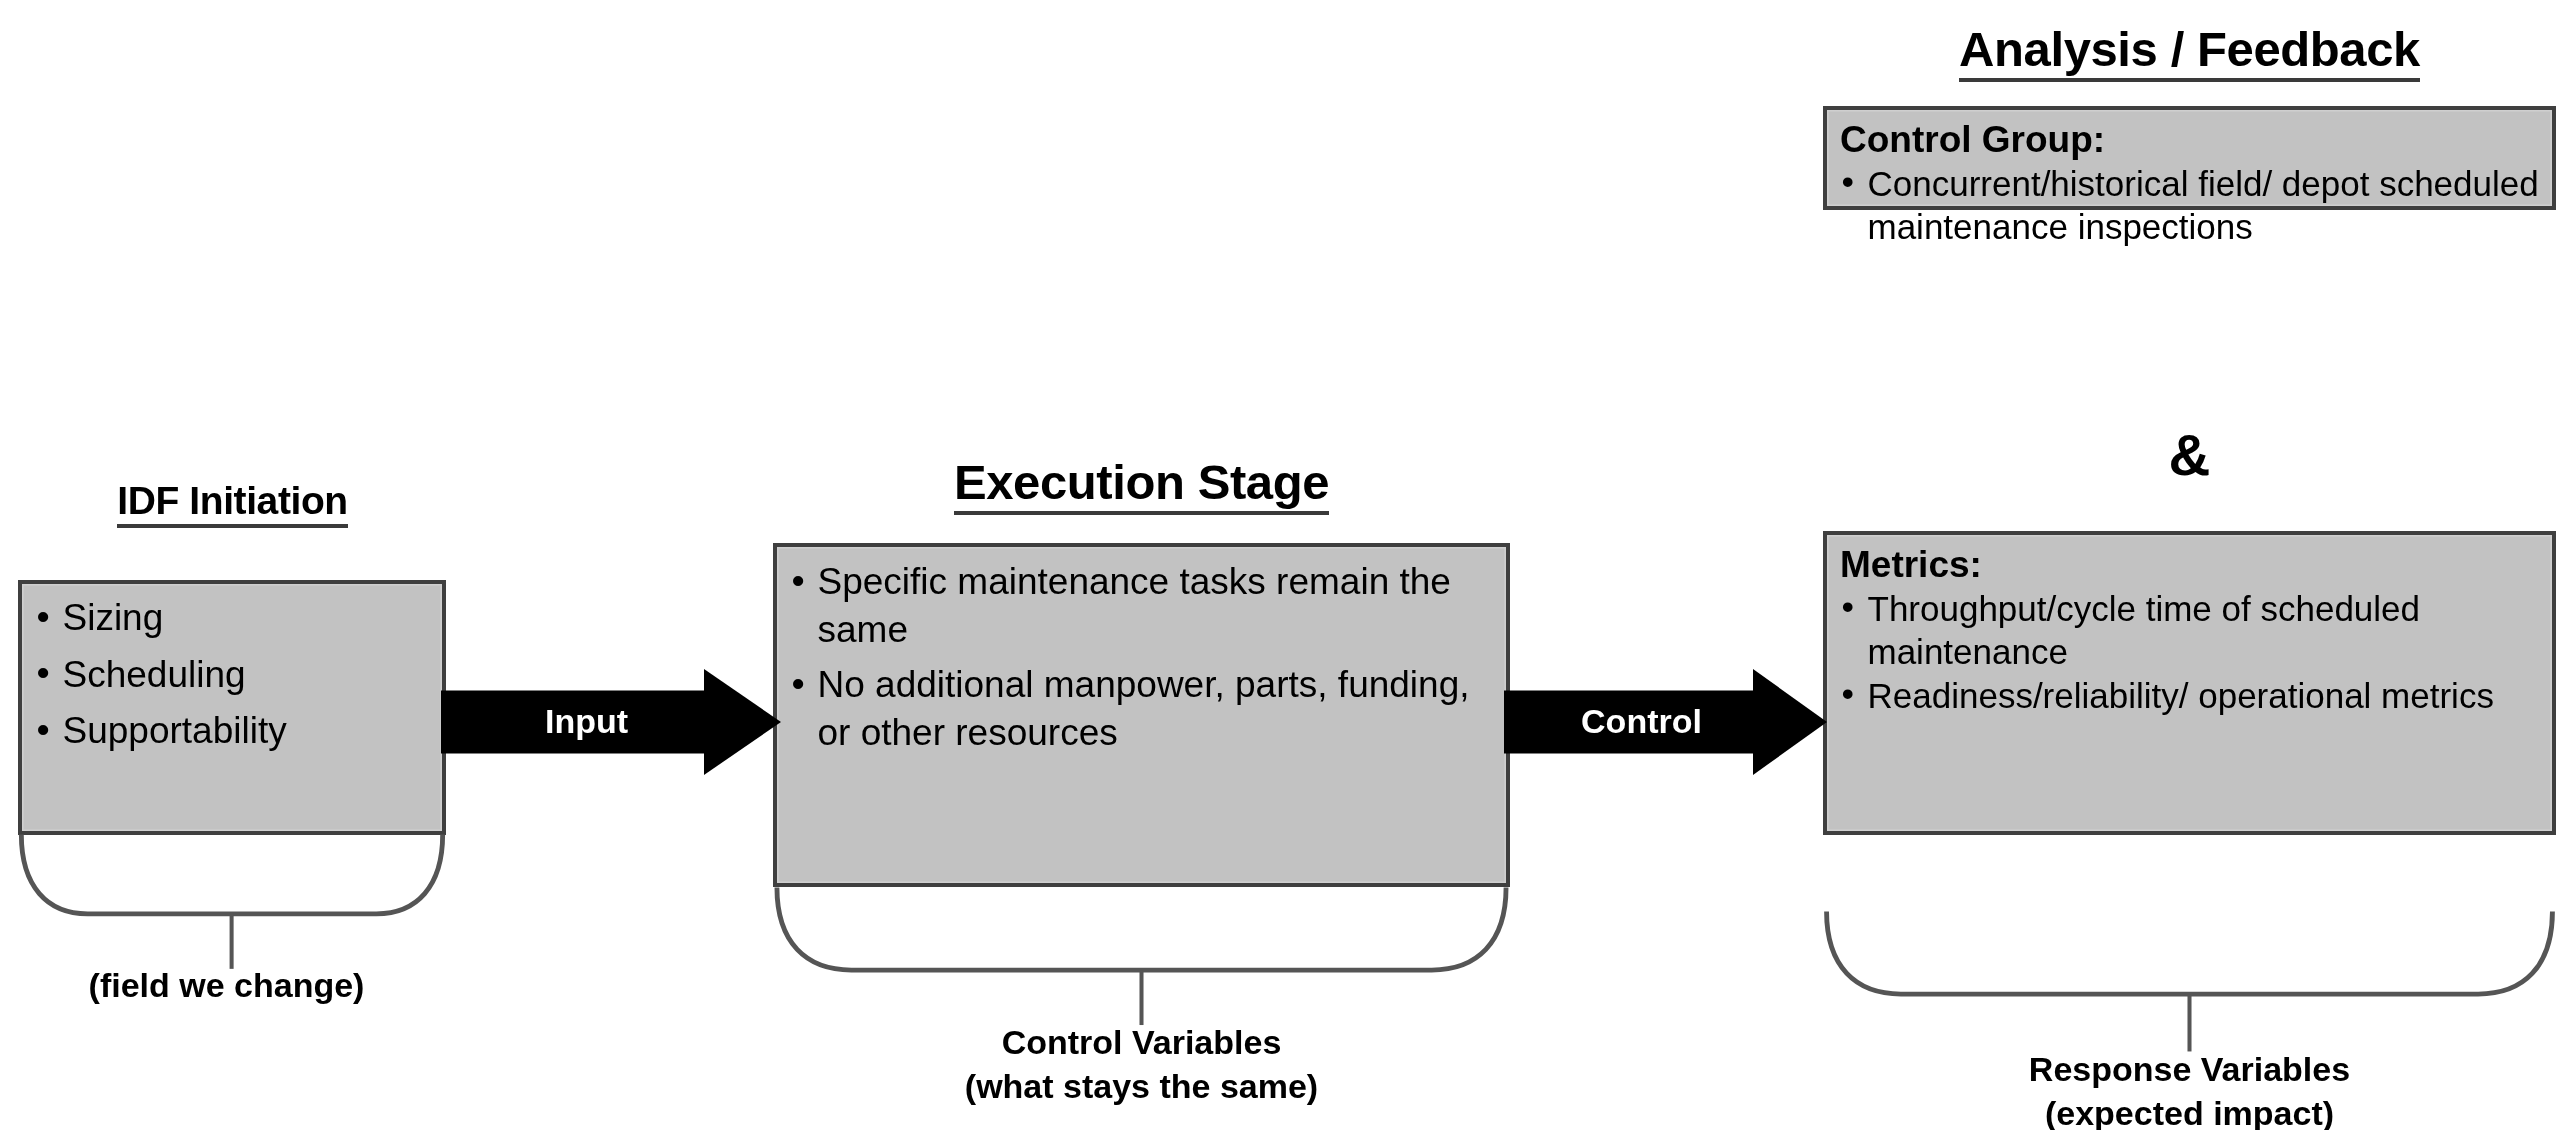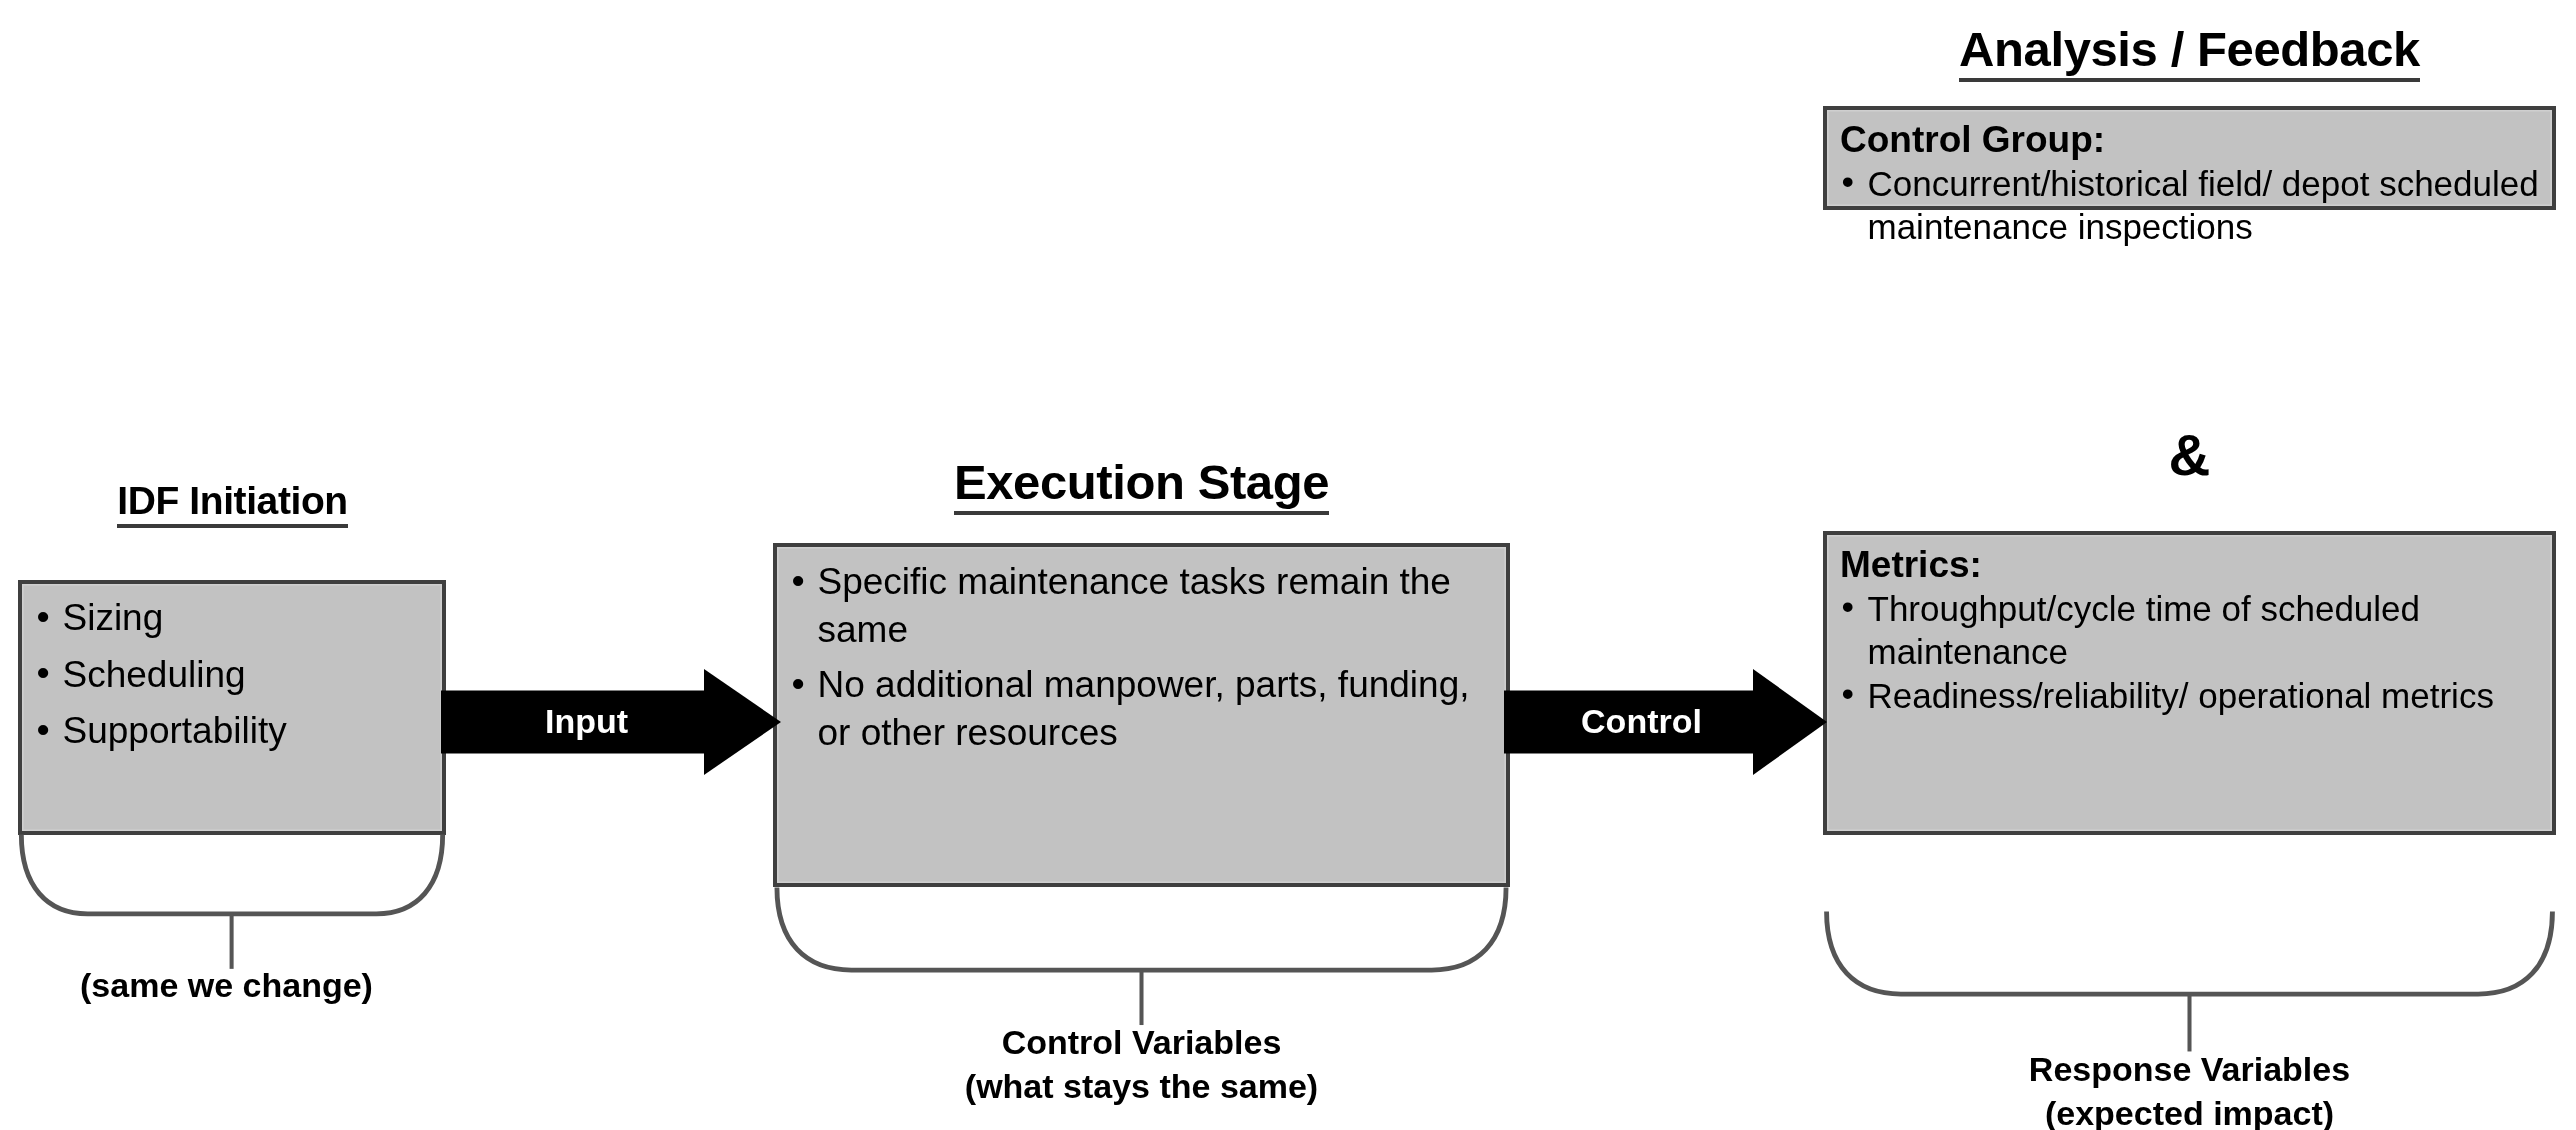--- a/index.html
+++ b/index.html
@@ -215,21 +215,21 @@
   </div>
 
   <div class="brace" style="left:18px; top:812px; width:428px; height:93px;">
     <svg width="428" height="93" viewBox="0 0 529 115" fill="none" xmlns="http://www.w3.org/2000/svg">
       <path d="M4 2 C 4 66, 36 100, 86 100 L 443 100 C 493 100, 525 66, 525 2" stroke="#555555" stroke-width="6" fill="none" stroke-linecap="butt"></path>
       <line x1="264" y1="100" x2="264" y2="168" stroke="#555555" stroke-width="5"></line>
     </svg>
   </div>
 
   <div class="caption" style="left:0px; top:943px; width:453px; font-size:34px;">
-    <div>(same we change)</div>
+    <div>(field we change)</div>
   </div>
 
   <div class="arrow" style="left:441px; top:648px; width:340px; height:105px;">
     <div class="shaft" style="width:267px; height:63px;"></div>
     <div class="head" style="left:263px; border-width:53px 0 53px 77px;"></div>
     <div class="alabel" style="font-size:34px; padding-right:49px;">Input</div>
   </div>
 
   <div class="arrow" style="left:1504px; top:648px; width:324px; height:105px;">
     <div class="shaft" style="width:253px; height:63px;"></div>

